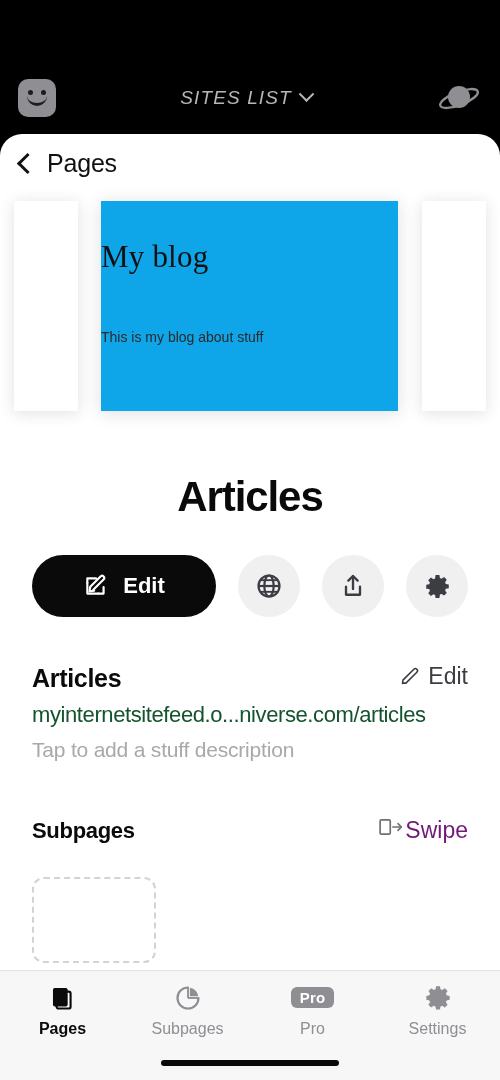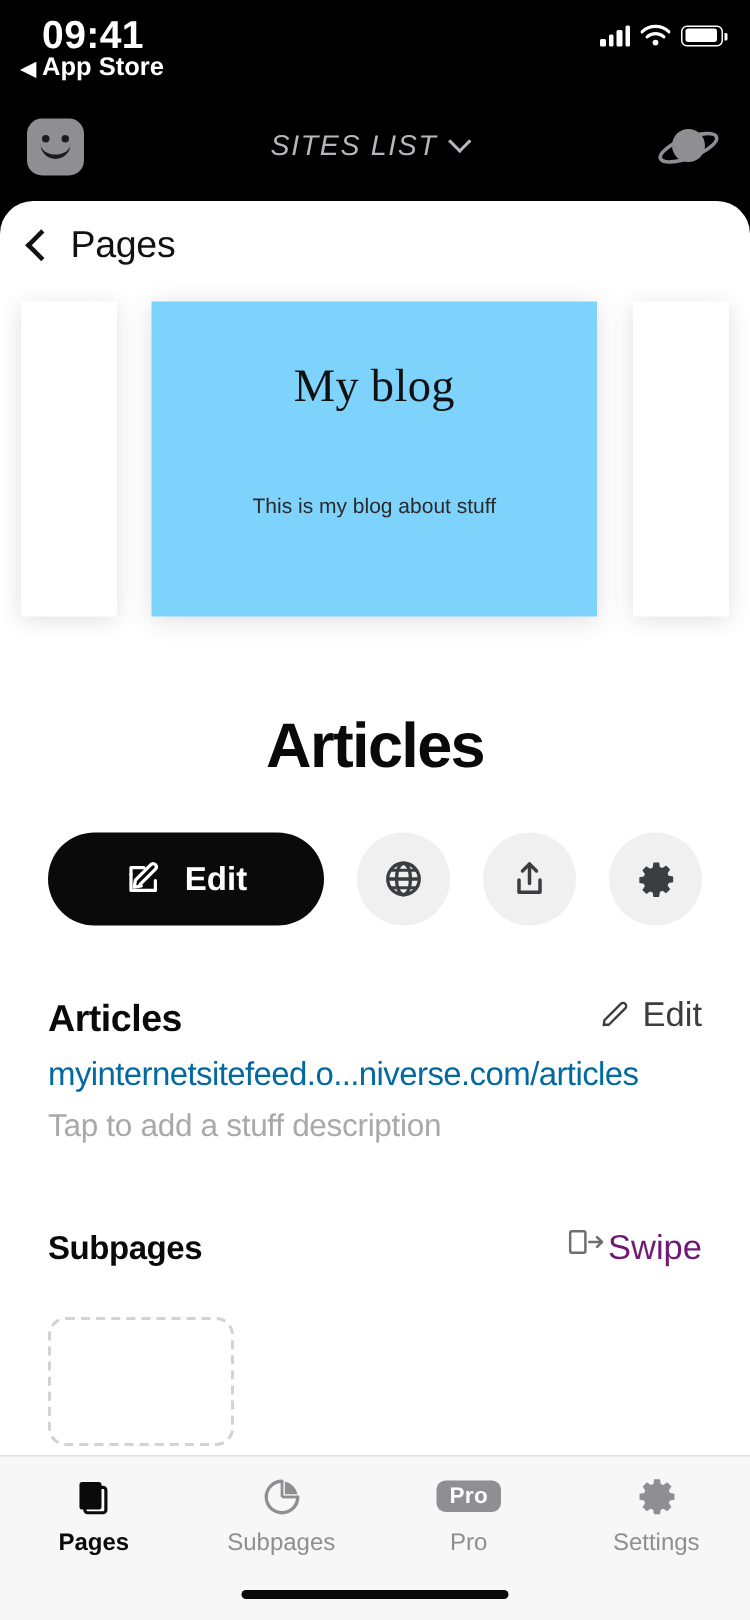--- a/index.html
+++ b/index.html
@@ -98,22 +98,22 @@
     display:flex; align-items:center; justify-content:center;
   }
   .side-card {
     position:absolute; top:0; width:64px; height:210px; background:#fff;
     box-shadow:0 2px 14px rgba(60,60,80,0.16);
   }
   .side-card.left  { left:14px; }
   .side-card.right { right:14px; }
   .main-card {
     position:absolute; top:0; left:101px; width:297px; height:210px;
-    background:#7dd3fc; box-shadow:0 2px 16px rgba(60,60,80,0.17);
-    display:flex; flex-direction:column; align-items:center;
+    background:#0ea5e9; box-shadow:0 2px 16px rgba(60,60,80,0.17);
+    display:flex; flex-direction:column; align-items:flex-start;
   }
   .card-title {
     font-family:"Liberation Serif", serif;
     font-size:31px; color:#111; margin-top:38px; letter-spacing:0.2px;
   }
   .card-sub { font-size:14px; color:#2a2a2a; margin-top:54px; }
 
   
   .page-heading {
     text-align:center; font-size:42px; font-weight:700;
@@ -136,21 +136,21 @@
 
   
   .detail { padding:0 32px; margin-top:46px; }
   .detail-top { display:flex; align-items:baseline; justify-content:space-between; }
   .detail-title { font-size:25px; font-weight:700; color:#0a0a0a; letter-spacing:-0.3px; }
   .edit-link {
     display:flex; align-items:center; gap:8px;
     font-size:23px; color:#3c3c43; font-weight:400;
   }
   .detail-url {
-    margin-top:9px; font-size:22px; color:#0369a1; letter-spacing:-0.4px;
+    margin-top:9px; font-size:22px; color:#14532d; letter-spacing:-0.4px;
     white-space:nowrap;
   }
   .detail-desc { margin-top:10px; font-size:21px; color:#a8a8ad; letter-spacing:-0.2px; }
 
   
   .subpages {
     padding:0 32px; margin-top:55px;
     display:flex; align-items:center; justify-content:space-between;
   }
   .subpages-title { font-size:22px; font-weight:700; color:#0a0a0a; letter-spacing:-0.3px; }
@@ -183,43 +183,20 @@
   .home-ind {
     position:absolute; bottom:14px; left:50%; transform:translateX(-50%);
     width:178px; height:6px; background:#0a0a0a; border-radius:3px;
   }
 </style>
 </head>
 <body>
 
 <div class="phone">
 
-  <div class="statusbar">
-    <div class="sb-time">09:41</div>
-    <div class="sb-back">
-      <span class="sb-tri">◀</span>
-      <span>App Store</span>
-    </div>
-    <div class="sb-right">
-      <span class="bars">
-          <i></i>
-          <i></i>
-          <i></i>
-          <i></i>
-        </span>
-      <svg width="20" height="15" viewBox="0 0 20 15">
-        <path d="M1 5.2a13 13 0 0 1 18 0" stroke="#fff" stroke-width="2.1" fill="none" stroke-linecap="round"></path>
-        <path d="M4.4 8.6a8.3 8.3 0 0 1 11.2 0" stroke="#fff" stroke-width="2.1" fill="none" stroke-linecap="round"></path>
-        <circle cx="10" cy="12.4" r="1.9" fill="#fff"></circle>
-      </svg>
-      <span class="batt">
-          <span></span>
-        </span>
-    </div>
-  </div>
 
   <div class="appbar">
     <div class="avatar">
       <span class="smile"></span>
     </div>
     <div class="sites-title">
       <span>SITES LIST</span>
       <span class="chev-d"></span>
     </div>
     <svg class="planet" viewBox="0 0 46 34">

